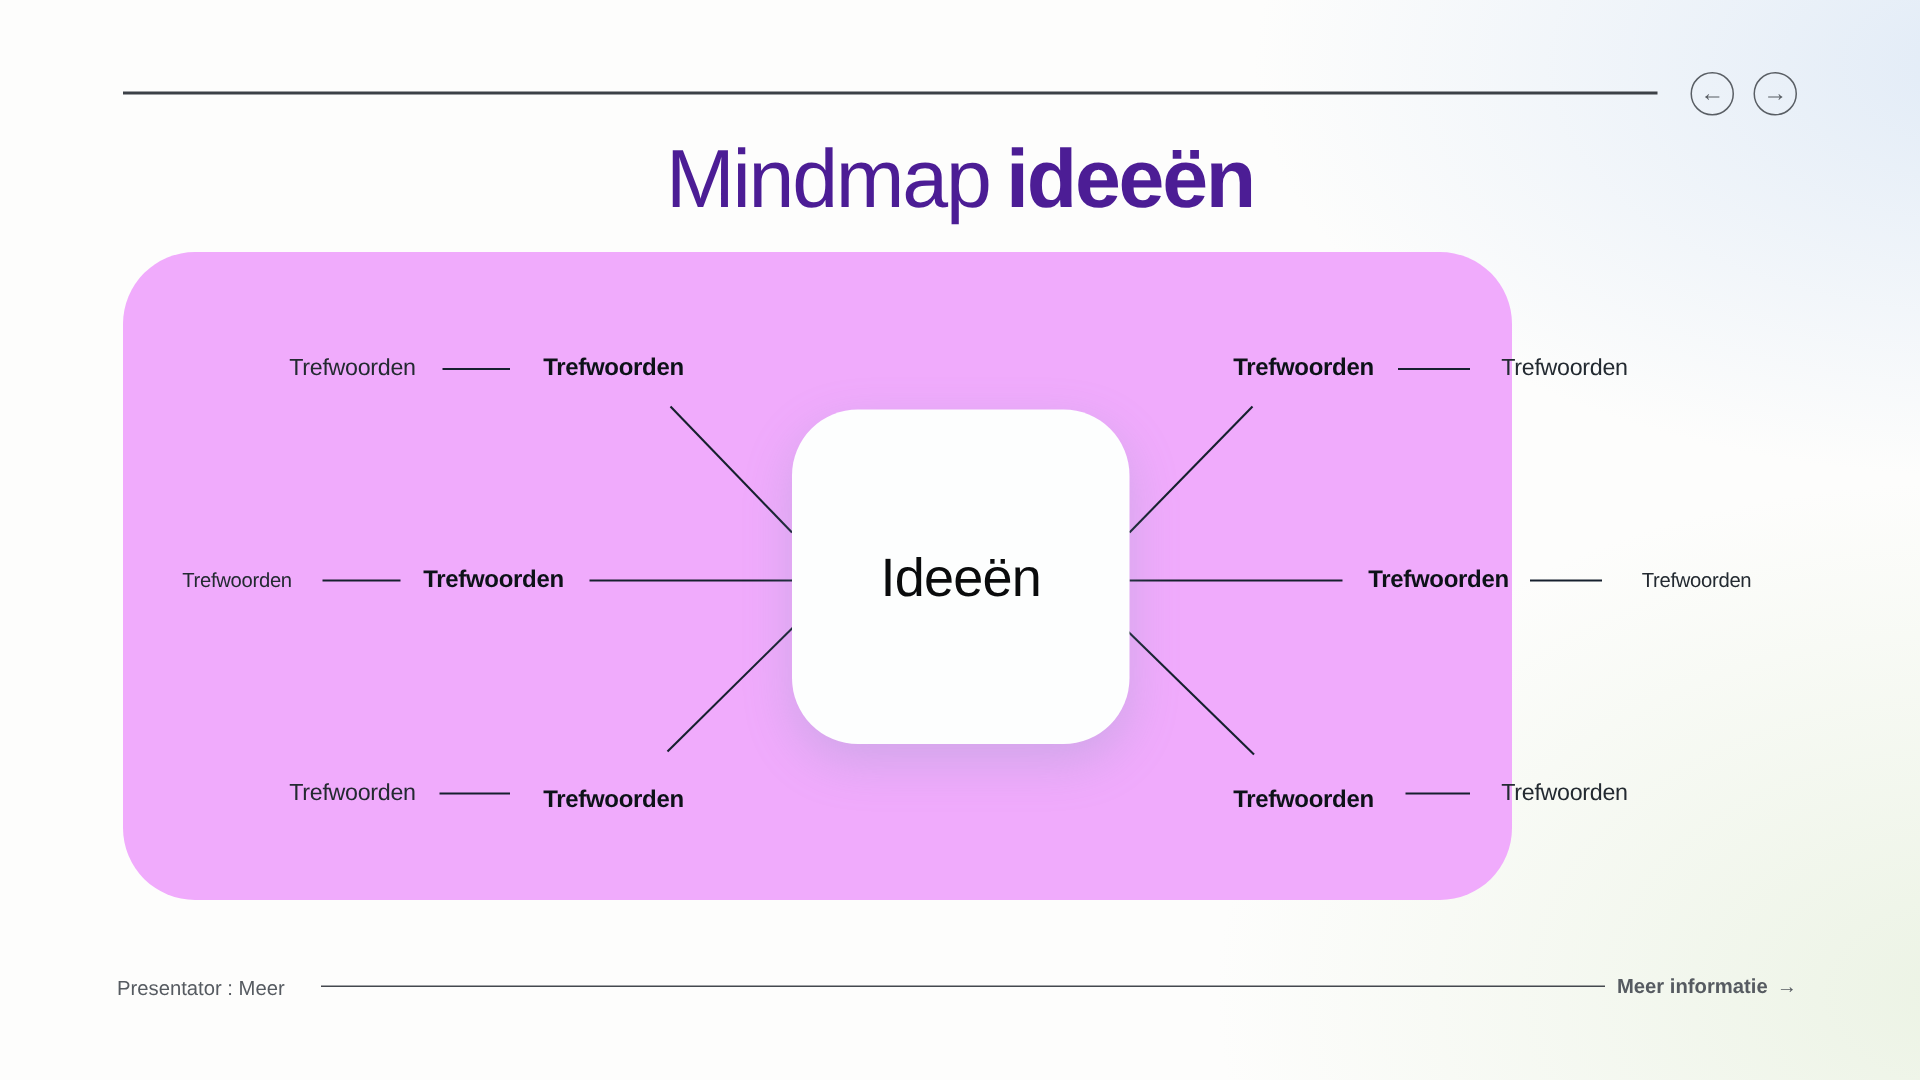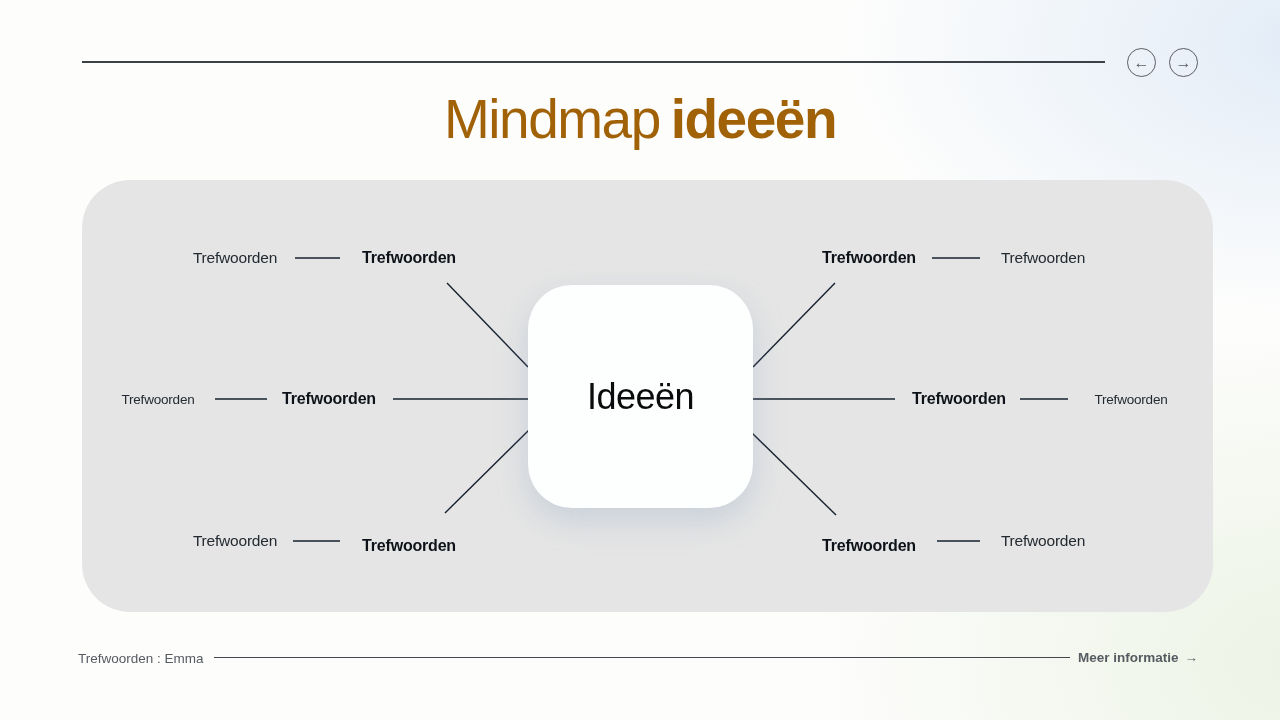--- a/index.html
+++ b/index.html
@@ -25,32 +25,32 @@
     display: flex; align-items: center; justify-content: center;
     font-size: 16px; line-height: 1; cursor: pointer;
     background: transparent;
   }
   .nav-prev { left: 1127px; }
   .nav-next { left: 1169px; }
 
   
   .slide-title {
     position: absolute; left: 0; right: 0; top: 88px;
-    text-align: center; color: #a16207;
+    text-align: center; color: #4c1d95;
     font-size: 55px; letter-spacing: -1.5px; line-height: 1.15;
     font-weight: 400; white-space: nowrap;
   }
   .slide-title .title-regular { font-weight: 400; margin-right: 0.2em; }
   .slide-title .title-bold { font-weight: 700; }
 
   
   .panel {
-    position: absolute; left: 82px; top: 180px;
-    width: 1131px; height: 432px;
-    background: #e5e5e5; border-radius: 48px;
+    position: absolute; left: 82px; top: 168px;
+    width: 926px; height: 432px;
+    background: #f0abfc; border-radius: 48px;
   }
   .connectors { position: absolute; left: 0; top: 0; width: 1117px; height: 432px; }
 
   .center-node {
     position: absolute; left: 446px; top: 105px;
     width: 225px; height: 223px; border-radius: 44px;
     background: #fdfefe;
     box-shadow: 0 12px 32px rgba(125,155,185,0.28);
     display: flex; align-items: center; justify-content: center;
   }
@@ -143,18 +143,18 @@
   <span class="kw kw-outer small mr-outer">Trefwoorden</span>
 
   <span class="kw kw-inner br-inner">Trefwoorden</span>
   <span class="kw kw-outer br-outer">Trefwoorden</span>
 
   <div class="center-node">
     <span class="center-label">Ideeën</span>
   </div>
 </div>
 
-<div class="footer-presenter">Trefwoorden : Emma</div>
+<div class="footer-presenter">Presentator : Meer</div>
 <div class="footer-rule"></div>
 <a class="footer-more">
   <span>Meer informatie</span>
   <span>→</span>
 </a>
 
 </body></html>

